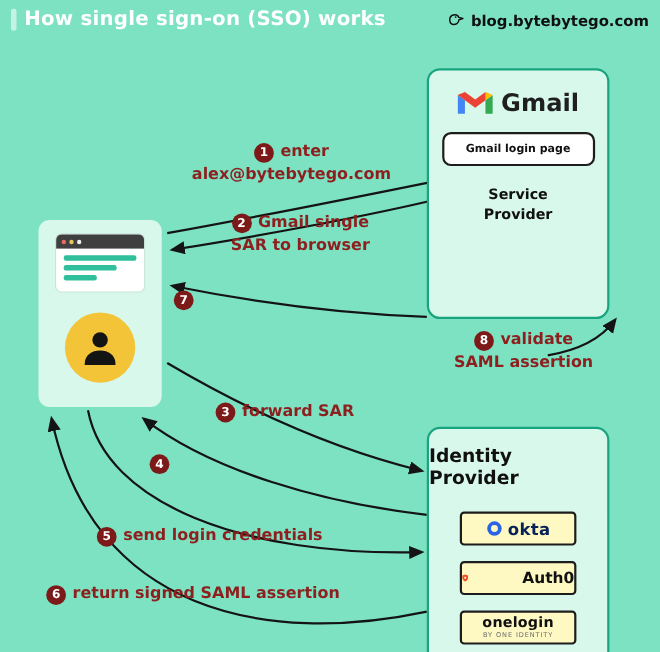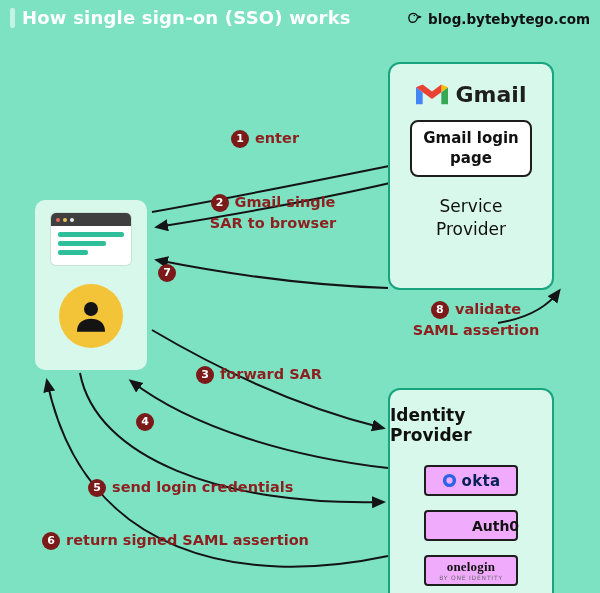--- a/index.html
+++ b/index.html
@@ -24,31 +24,31 @@
   .dot.r { background:#e66a5d; } .dot.y { background:#e9c65c; } .dot.w { background:#ececec; }
   .win-body { padding:6px 7px; display:flex; flex-direction:column; gap:4px; }
   .tline { height:5px; border-radius:2px; background:#2fbf9a; }
   .tline.l1 { width:100%; } .tline.l2 { width:72%; } .tline.l3 { width:46%; }
   .avatar { position:absolute; left:24px; top:84px; width:64px; height:64px; border-radius:50%; background:#f3c437; display:flex; align-items:center; justify-content:center; }
 
   
   .panel { position:absolute; background:#d9f8ec; border:2.5px solid #18a47e; border-radius:12px; display:flex; flex-direction:column; align-items:center; }
   .panel.gmail { left:388px; top:62px; width:166px; height:228px; padding-top:18px; }
   .panel.idp   { left:388px; top:388px; width:166px; height:217px; padding-top:15px; }
-  .gmail-row { display:flex; align-items:center; gap:8px; }
+  .gmail-row { display:flex; gap:8px; }
   .gmail-word { font-size:22px; font-weight:600; color:#1f1f1f; }
-  .login-box { margin-top:13px; width:122px; background:#ffffff; border:2.5px solid #1d1d1d; border-radius:8px; padding:7px 10px; font-size:15px; font-weight:bold; color:#111; text-align:center; line-height:1.3; }
-  .sp-label { margin-top:18px; width:92px; text-align:center; font-size:17px; font-weight:normal; color:#101010; line-height:1.35; }
+  .login-box { margin-top:13px; width:139px; background:#ffffff; border:2.5px solid #1d1d1d; border-radius:8px; padding:7px 10px; font-size:10px; font-weight:bold; color:#111; text-align:center; line-height:1.3; }
+  .sp-label { margin-top:18px; width:92px; text-align:center; font-size:13px; font-weight:bold; color:#101010; line-height:1.35; }
   .idp-title { font-size:17px; font-weight:bold; color:#101010; }
   .chips { margin-top:20px; display:flex; flex-direction:column; gap:14px; align-items:center; }
-  .chip { width:94px; height:31px; background:#f0abfc; border:2px solid #1d1d1d; border-radius:4px; display:flex; align-items:center; justify-content:center; gap:5px; }
+  .chip { width:106px; height:31px; background:#fef9c3; border:2px solid #1d1d1d; border-radius:4px; display:flex; align-items:center; justify-content:center; gap:5px; }
   .okta-word { font-size:15px; font-weight:bold; color:#082157; letter-spacing:.3px; }
   .auth0-word { font-size:14px; font-weight:bold; color:#111;margin-left:44px; }
   .ol-stack { display:flex; flex-direction:column; align-items:center; line-height:1; }
-  .ol-word { font-size:13px; font-weight:bold; color:#101010; letter-spacing:.2px;font-family:Liberation Serif, serif; }
+  .ol-word { font-size:13px; font-weight:bold; color:#101010; letter-spacing:.2px; }
   .ol-sub { margin-top:2px; font-size:6px; color:#6b6b6b; letter-spacing:.8px; text-transform:uppercase; }
 
   
   .step { position:absolute; color:#8e1f1f; font-weight:bold; font-size:14.5px; line-height:1.45; }
   .step .row { white-space:nowrap; display:flex; align-items:center; justify-content:center; gap:6px; }
   .step.left .row { justify-content:flex-start; }
   .num { display:inline-flex; width:18px; height:18px; border-radius:50%; background:#7c1a1a; color:#ffffff; font-size:11px; font-weight:bold; align-items:center; justify-content:center; flex:0 0 18px; }
   .line2 { text-align:center; white-space:nowrap; }
   .s1 { left:162px; top:128px; width:206px; }
   .s2 { left:178px; top:192px; width:190px; }
@@ -152,20 +152,21 @@
         </div>
       </div>
     </div>
   </div>
 
   <div class="step s1">
     <div class="row">
         <span class="num">1</span>
         <span>enter</span>
       </div>
+    <div class="line2">alex@bytebytego.com</div>
   </div>
   <div class="step s2">
     <div class="row">
         <span class="num">2</span>
         <span>Gmail single</span>
       </div>
     <div class="line2">SAR to browser</div>
   </div>
   <div class="step s7 left">
     <div class="row">

